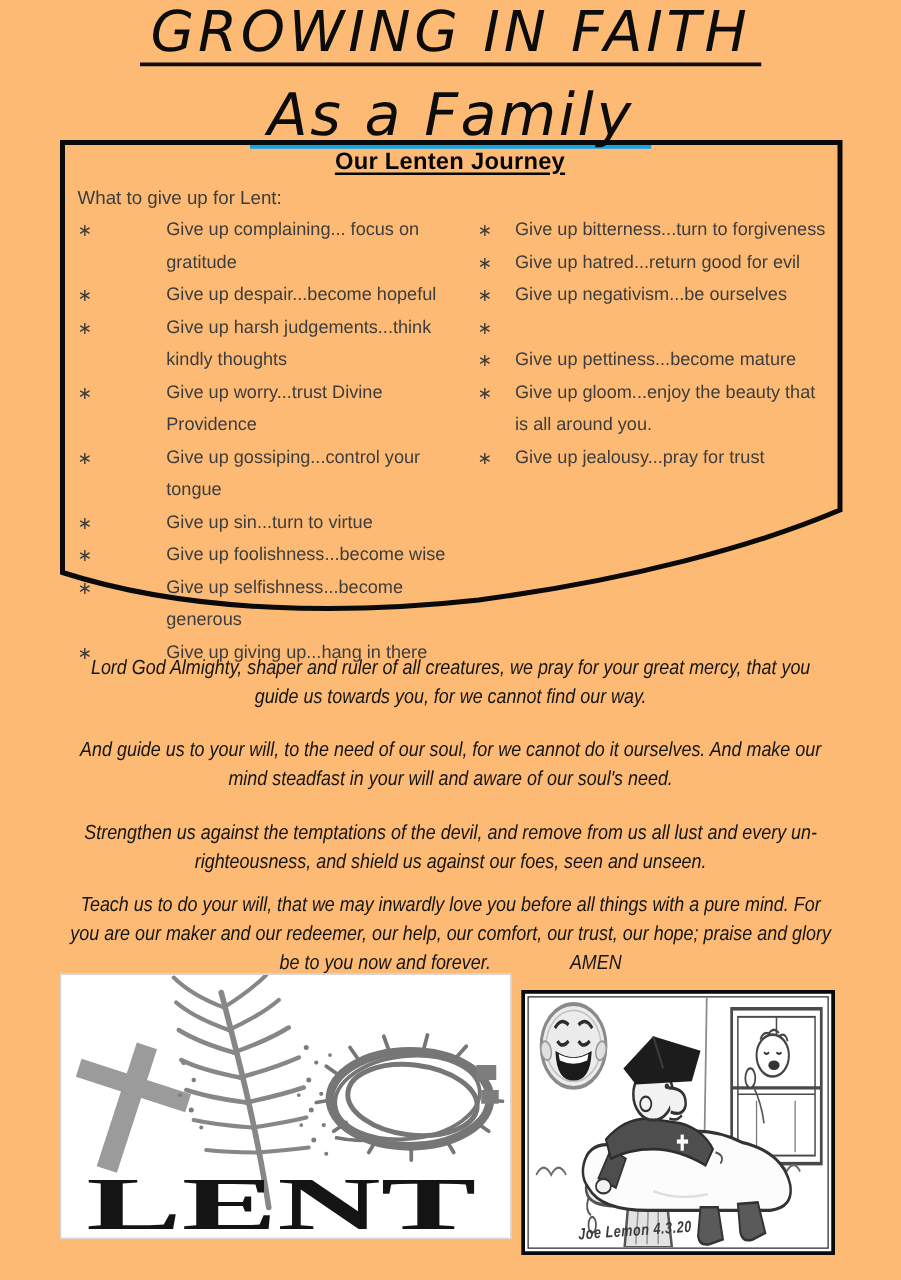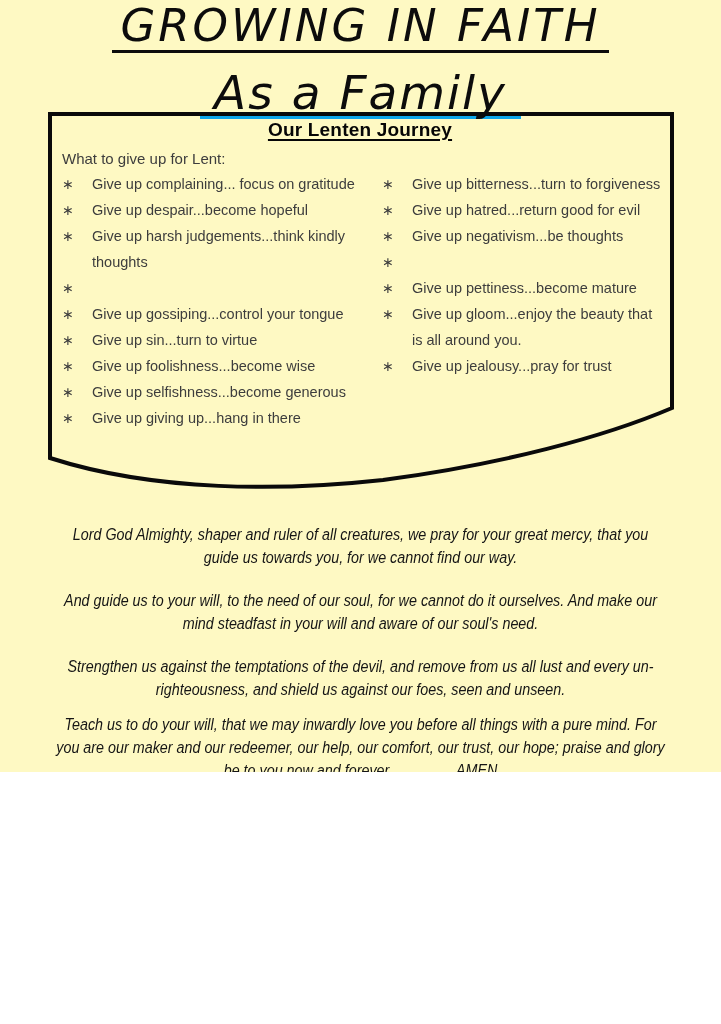--- a/index.html
+++ b/index.html
@@ -1,16 +1,16 @@
 <!DOCTYPE html>
 <html><head>
 <meta charset="utf-8">
 <style>
   html,body{margin:0;padding:0;background:#fff;}
-  .page{position:relative;width:721px;height:772px;background:#fef9c3;overflow:hidden;
+  .page{position:relative;width:721px;height:1024px;background:#fdba74;overflow:hidden;
         font-family:"Liberation Sans",sans-serif;color:#111;margin:0 auto;}
 
   
   .masthead{position:absolute;top:2px;left:0;width:100%;text-align:center;}
   .title1{display:inline-block;font-family:"DejaVu Sans",sans-serif;font-style:italic;
           font-size:45px;font-weight:500;letter-spacing:3px;color:#0c0c0c;
           border-bottom:3px solid #0c0c0c;padding:0 8px 1px;line-height:1.05;}
   .title2{display:inline-block;font-family:"DejaVu Sans",sans-serif;font-style:italic;
           font-size:47px;font-weight:500;letter-spacing:2px;color:#0c0c0c;
           border-bottom:3px solid #0ea5e9;padding:0 14px 0;line-height:1.0;margin-top:16px;}
@@ -21,21 +21,21 @@
   .box-content{position:absolute;left:0;top:0;width:624px;}
   .box-heading{text-align:center;margin-top:7px;font-size:19px;font-weight:700;
                color:#060606;letter-spacing:.2px;
                text-decoration:underline;text-decoration-thickness:2px;text-underline-offset:3px;}
   .box-intro{margin:9px 0 0 14px;font-size:15px;color:#3d3d3d;}
   .cols{display:flex;margin:4px 0 0 14px;}
   ul.giveup{list-style:none;margin:0;padding:0;}
   ul.giveup li{display:flex;font-size:14.5px;line-height:26px;color:#3d3d3d;}
   ul.giveup .blt{flex:0 0 30px;color:#3d3d3d;font-size:14px;}
   ul.left-col{width:320px;}
-  ul.left-col .txt{width:272px;}
+  ul.left-col .txt{width:272px;margin-left:41px;}
   ul.right-col{width:286px;}
   ul.right-col .txt{width:252px;}
 
   
   .prayer-head{position:absolute;top:489px;left:0;width:100%;text-align:center;}
   .prayer-head span{display:inline-block;font-size:17px;color:#1a1a1a;transform:scaleX(.9);
                     text-decoration:underline;text-decoration-thickness:1.5px;text-underline-offset:3px;}
   .prayer-body{position:absolute;top:523px;left:0;width:721px;transform:scaleX(.88);
                transform-origin:50% 0;text-align:center;}
   .prayer-body p{margin:0;font-style:italic;font-size:16.3px;line-height:23px;color:#151515;
@@ -80,20 +80,21 @@
             <li>
               <span class="blt">∗</span>
               <span class="txt">Give up despair...become hopeful</span>
             </li>
             <li>
               <span class="blt">∗</span>
               <span class="txt">Give up harsh judgements...think kindly thoughts</span>
             </li>
             <li>
               <span class="blt">∗</span>
+              <span class="txt">Give up worry...trust Divine Providence</span>
             </li>
             <li>
               <span class="blt">∗</span>
               <span class="txt">Give up gossiping...control your tongue</span>
             </li>
             <li>
               <span class="blt">∗</span>
               <span class="txt">Give up sin...turn to virtue</span>
             </li>
             <li>
@@ -113,21 +114,21 @@
             <li>
               <span class="blt">∗</span>
               <span class="txt">Give up bitterness...turn to forgiveness</span>
             </li>
             <li>
               <span class="blt">∗</span>
               <span class="txt">Give up hatred...return good for evil</span>
             </li>
             <li>
               <span class="blt">∗</span>
-              <span class="txt">Give up negativism...be thoughts</span>
+              <span class="txt">Give up negativism...be ourselves</span>
             </li>
             <li>
               <span class="blt">∗</span>
             </li>
             <li>
               <span class="blt">∗</span>
               <span class="txt">Give up pettiness...become mature</span>
             </li>
             <li>
               <span class="blt">∗</span>

